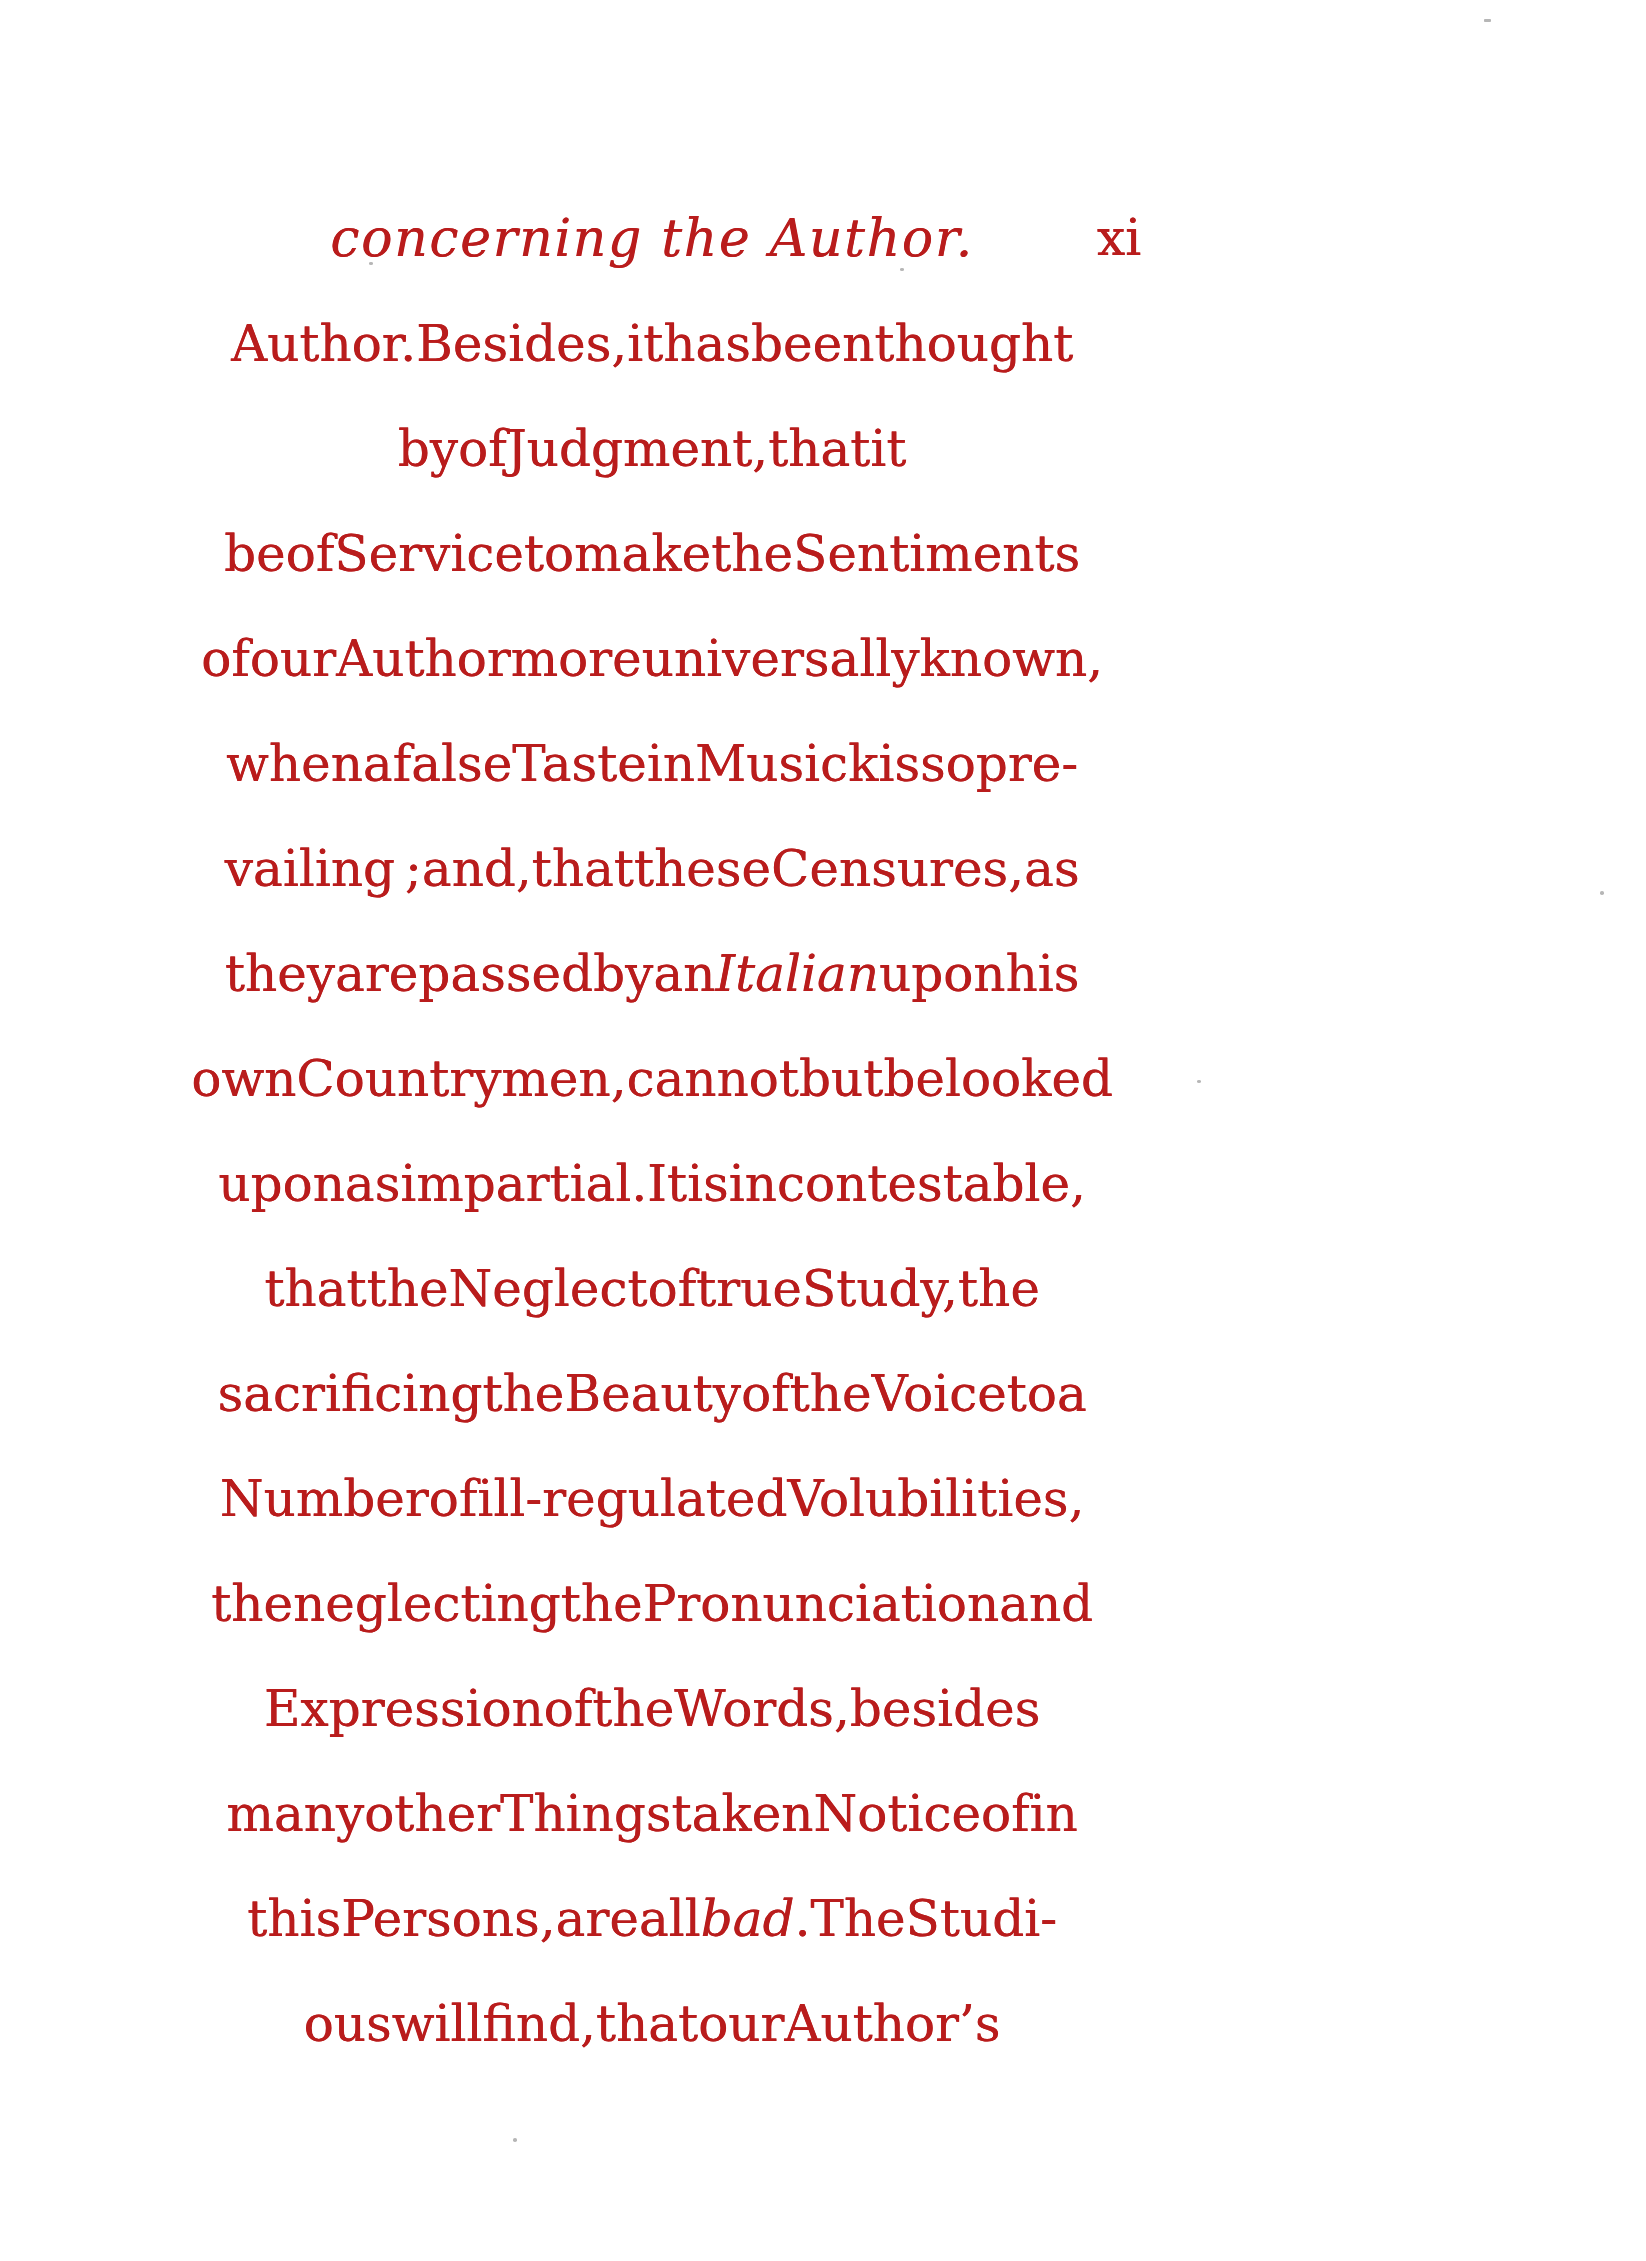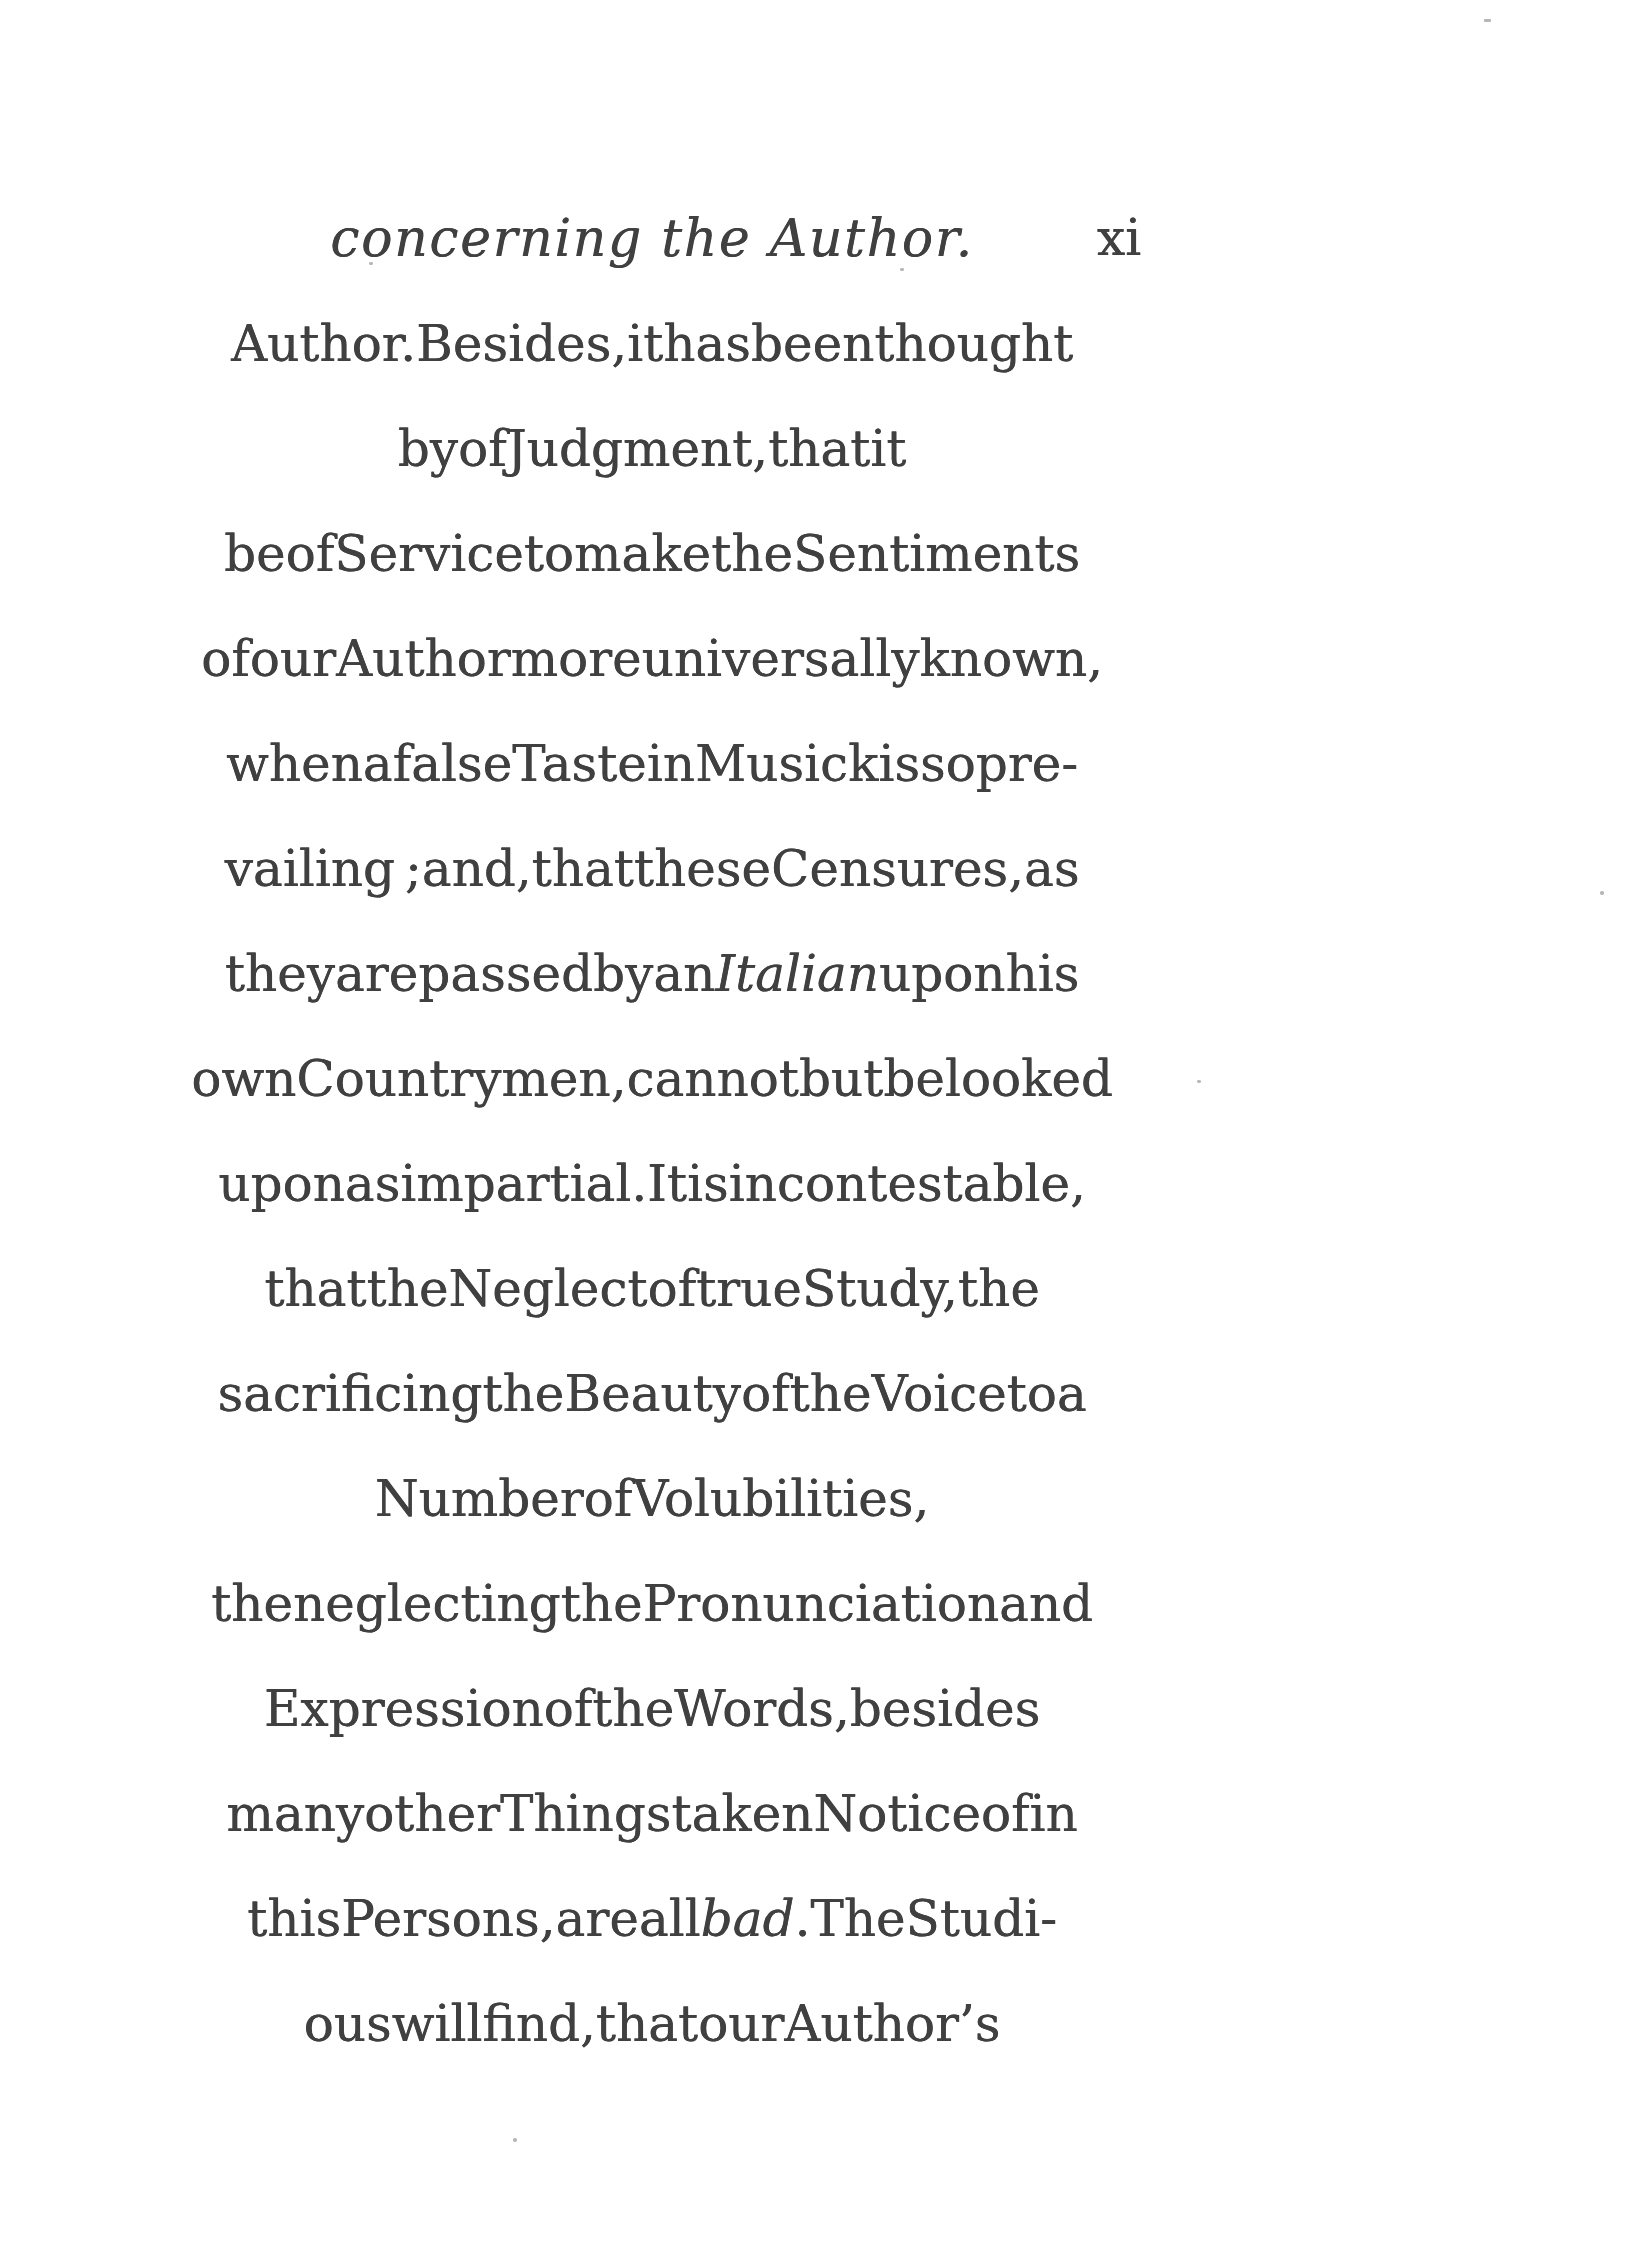--- a/index.html
+++ b/index.html
@@ -7,21 +7,21 @@
     padding: 0;
     background: #ffffff;
   }
   .page {
     position: relative;
     width: 1647px;
     height: 2261px;
     background: #ffffff;
     overflow: hidden;
     font-family: "DejaVu Serif", "Liberation Serif", serif;
-    color: #404040;
+    color: #b91c1c;
   }
   
   .running-header {
     position: absolute;
     top: 211px;
     left: 156px;
     width: 992px;
     height: 54px;
     line-height: 54px;
     white-space: nowrap;
@@ -182,20 +182,21 @@
         <span class="word"><span>Beauty</span></span>
         <span class="word"><span>of</span></span>
         <span class="word"><span>the</span></span>
         <span class="word"><span>Voice</span></span>
         <span class="word"><span>to</span></span>
         <span class="word"><span>a</span></span>
       </div>
       <div class="text-line">
         <span class="word"><span>Number</span></span>
         <span class="word"><span>of</span></span>
+        <span class="word"><span>ill-regulated</span></span>
         <span class="word"><span>Volubilities,</span></span>
       </div>
       <div class="text-line">
         <span class="word"><span>the</span></span>
         <span class="word"><span>neglecting</span></span>
         <span class="word"><span>the</span></span>
         <span class="word"><span>Pronunciation</span></span>
         <span class="word"><span>and</span></span>
       </div>
       <div class="text-line">

